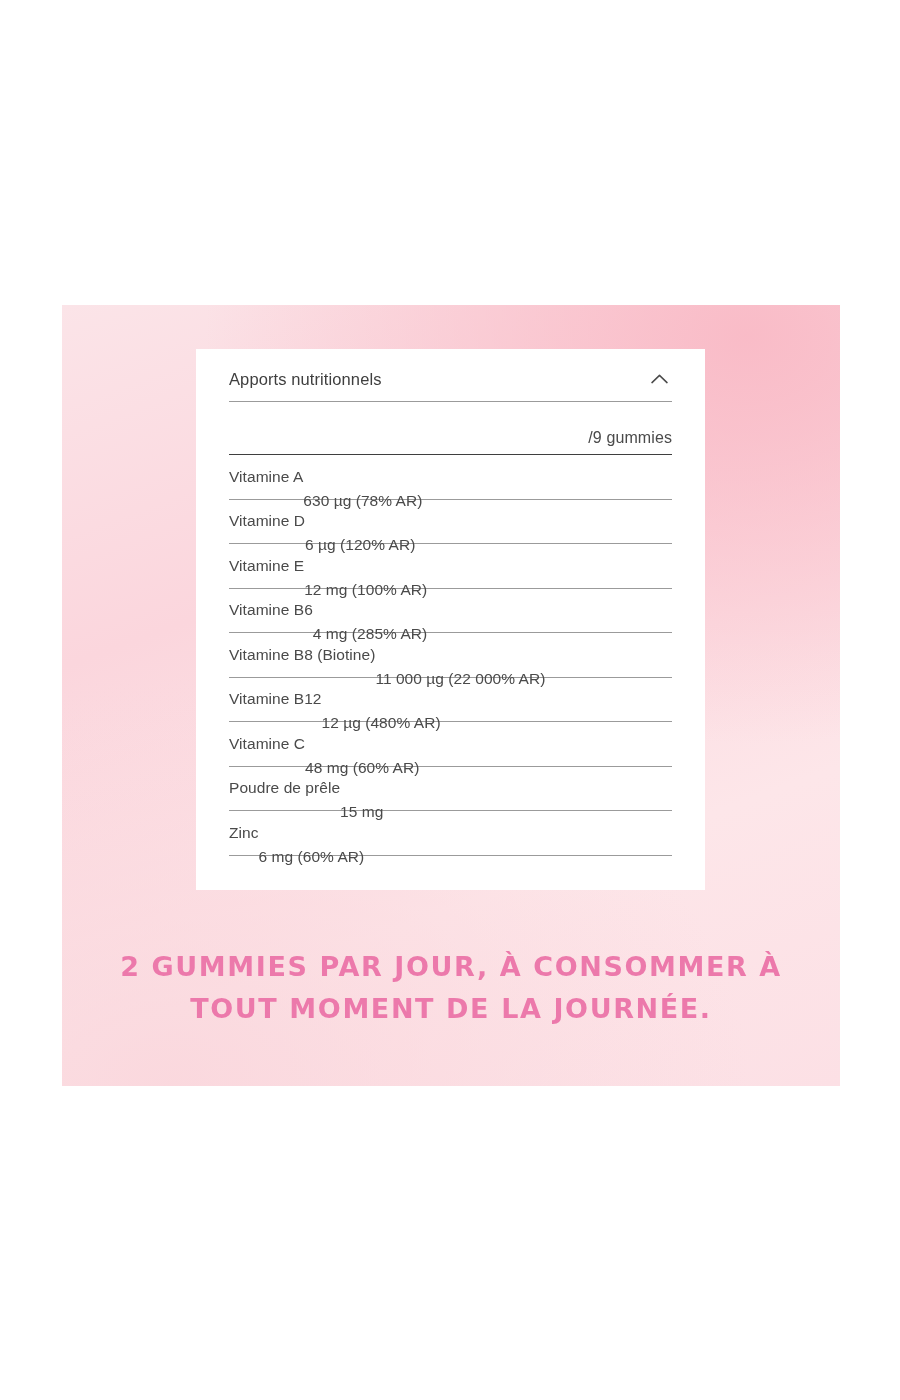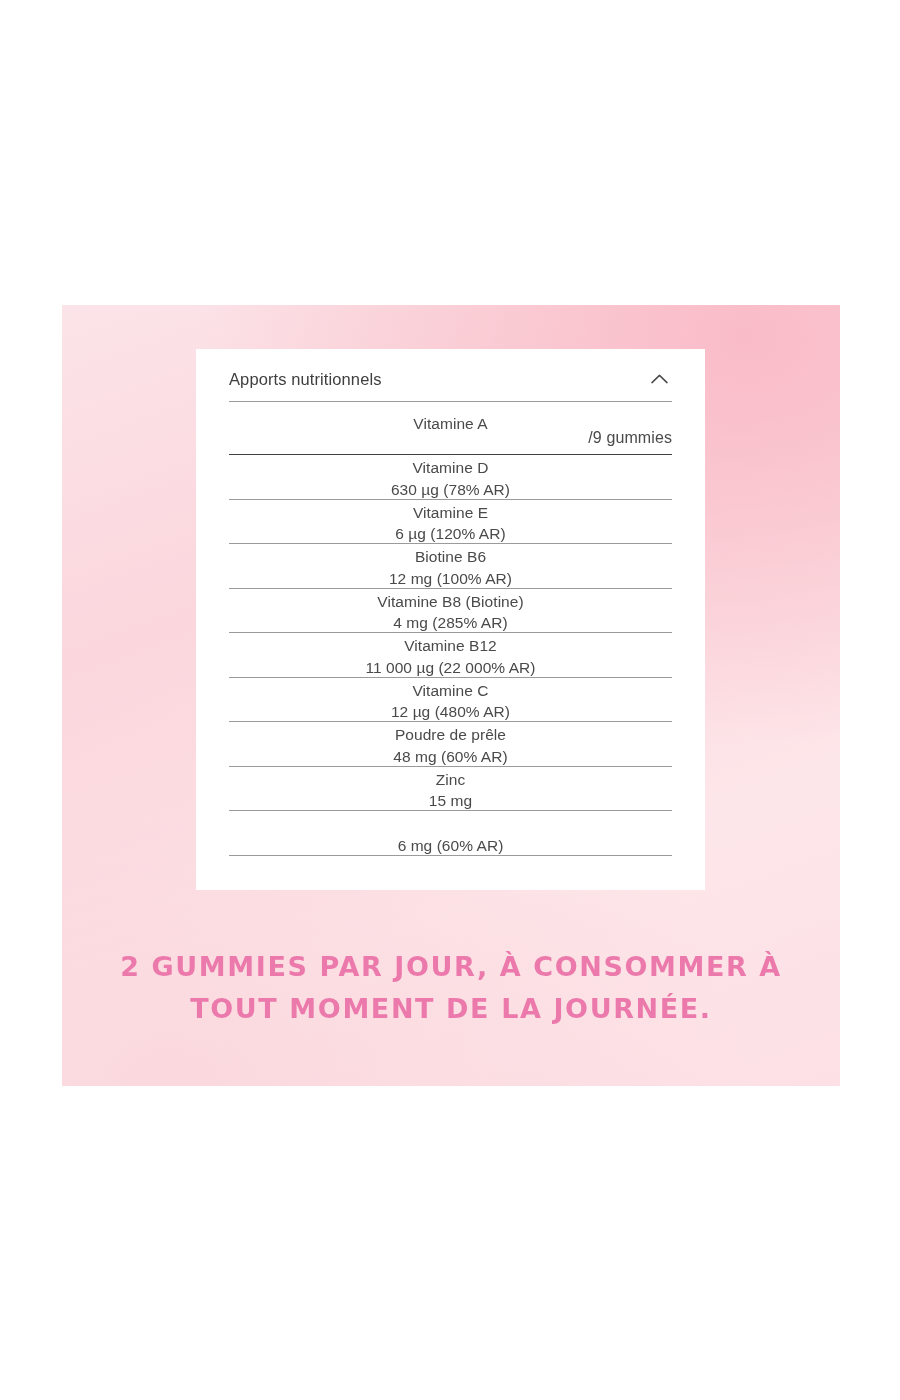--- a/index.html
+++ b/index.html
@@ -88,24 +88,23 @@
   .units-label {
     font-size: 16px;
     color: #4a4a4a;
     letter-spacing: 0.1px;
   }
 
   
   .nutrient-row {
     display: flex;
     align-items: center;
-    justify-content: flex-end;
+    justify-content: flex-start;
     height: 43.5px;
     box-sizing: border-box;
-    flex-direction: column;
   }
   .nutrient-name {
     font-size: 15.5px;
     color: #4a4a4a;
     letter-spacing: 0.05px;
     white-space: nowrap;
   }
   .nutrient-value {
     font-size: 15.5px;
     color: #4a4a4a;
@@ -174,21 +173,21 @@
           <span class="nutrient-name">Vitamine D</span>
           <span class="nutrient-value">6 µg (120% AR)</span>
         </div>
         <div class="rule-light"></div>
         <div class="nutrient-row">
           <span class="nutrient-name">Vitamine E</span>
           <span class="nutrient-value">12 mg (100% AR)</span>
         </div>
         <div class="rule-light"></div>
         <div class="nutrient-row">
-          <span class="nutrient-name">Biotine B6</span>
+          <span class="nutrient-name">Vitamine B6</span>
           <span class="nutrient-value">4 mg (285% AR)</span>
         </div>
         <div class="rule-light"></div>
         <div class="nutrient-row">
           <span class="nutrient-name">Vitamine B8 (Biotine)</span>
           <span class="nutrient-value">11 000 µg (22 000% AR)</span>
         </div>
         <div class="rule-light"></div>
         <div class="nutrient-row">
           <span class="nutrient-name">Vitamine B12</span>

